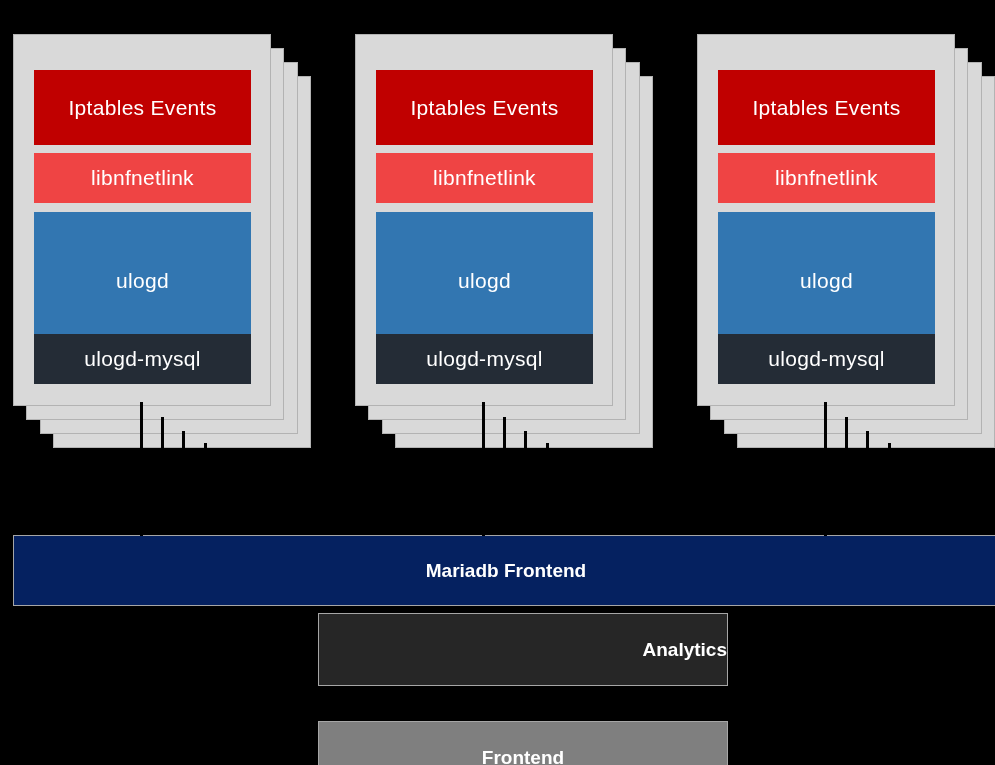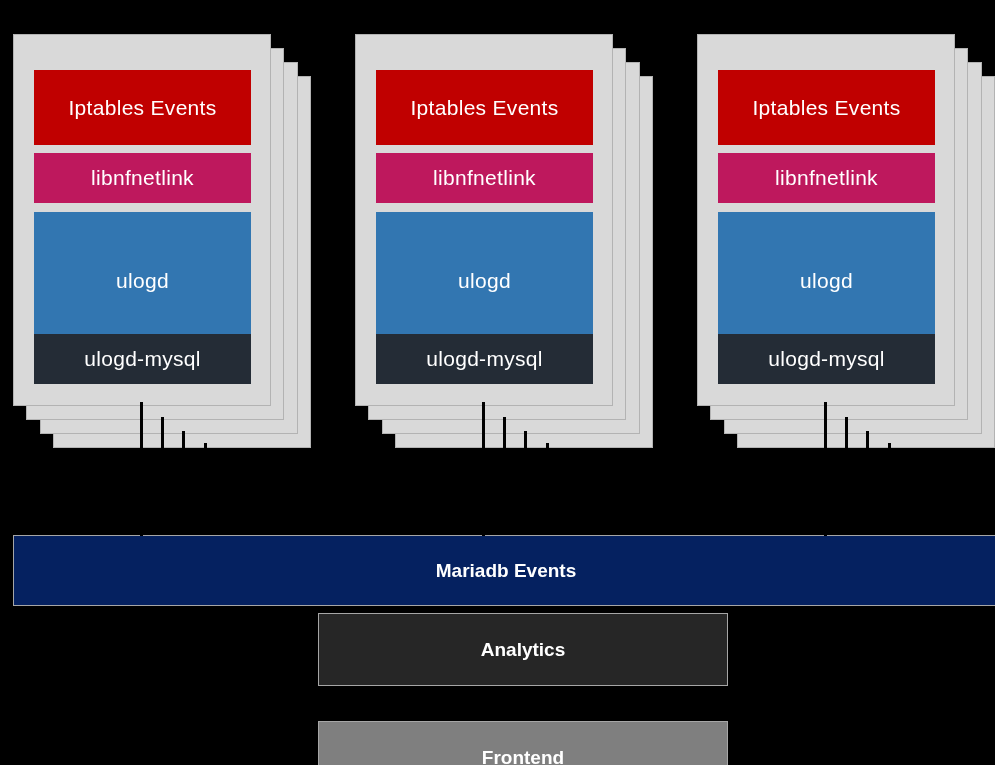--- a/index.html
+++ b/index.html
@@ -20,36 +20,36 @@
   .page.pos3{left:27px;top:28px;}
   .page.pos4{left:40px;top:42px;}
   .page.front{left:0;top:0;}
   .layer{
     position:absolute;left:20px;width:217px;
     display:flex;align-items:center;justify-content:center;
     color:#fff;font-size:21px;font-weight:400;letter-spacing:.3px;
     text-align:center;
   }
   .layer.red{top:35px;height:75px;background:#c00000;}
-  .layer.navy{top:118px;height:50px;background:#be185d;}
+  .layer.navy{top:118px;height:50px;background:#ef4444;}
   .layer.blue{top:177px;height:138px;background:#3276b1;}
   .layer.dark{top:299px;height:50px;background:#242c36;text-align:right;}
   
   .connector{position:absolute;width:3px;background:#000;}
   .connector.c1{left:127px;top:368px;height:134px;}
   .connector.c2{left:148px;top:383px;height:31px;}
   .connector.c3{left:169px;top:397px;height:17px;}
   .connector.c4{left:191px;top:409px;height:5px;}
   
   .bar{
     position:absolute;display:flex;align-items:center;justify-content:center;
     color:#fff;font-weight:700;font-size:19px;border:1px solid #a6a6a6;
   }
   .mariadb{left:13px;top:535px;width:984px;height:69px;background:#052160;z-index:1;}
-  .analytics{left:318px;top:613px;width:408px;height:71px;background:#262626;}
+  .analytics{left:318px;top:613px;width:408px;height:71px;background:#262626;justify-content:flex-end;}
   .frontend{left:318px;top:692px;width:408px;height:71px;background:#7f7f7f;margin-top:29px;}
 </style>
 </head>
 <body>
 
 <div class="canvas">
 
   <div class="stack-group g1">
     <div class="page pos4"></div>
     <div class="page pos3"></div>
@@ -116,21 +116,21 @@
         <span>ulogd-mysql</span>
       </div>
     </div>
     <div class="connector c1"></div>
     <div class="connector c2"></div>
     <div class="connector c3"></div>
     <div class="connector c4"></div>
   </div>
 
   <div class="bar mariadb">
-    <span>Mariadb Events</span>
+    <span>Mariadb Frontend</span>
   </div>
   <div class="bar analytics">
     <span>Analytics</span>
   </div>
   <div class="bar frontend">
     <span>Frontend</span>
   </div>
 
 </div>
 

